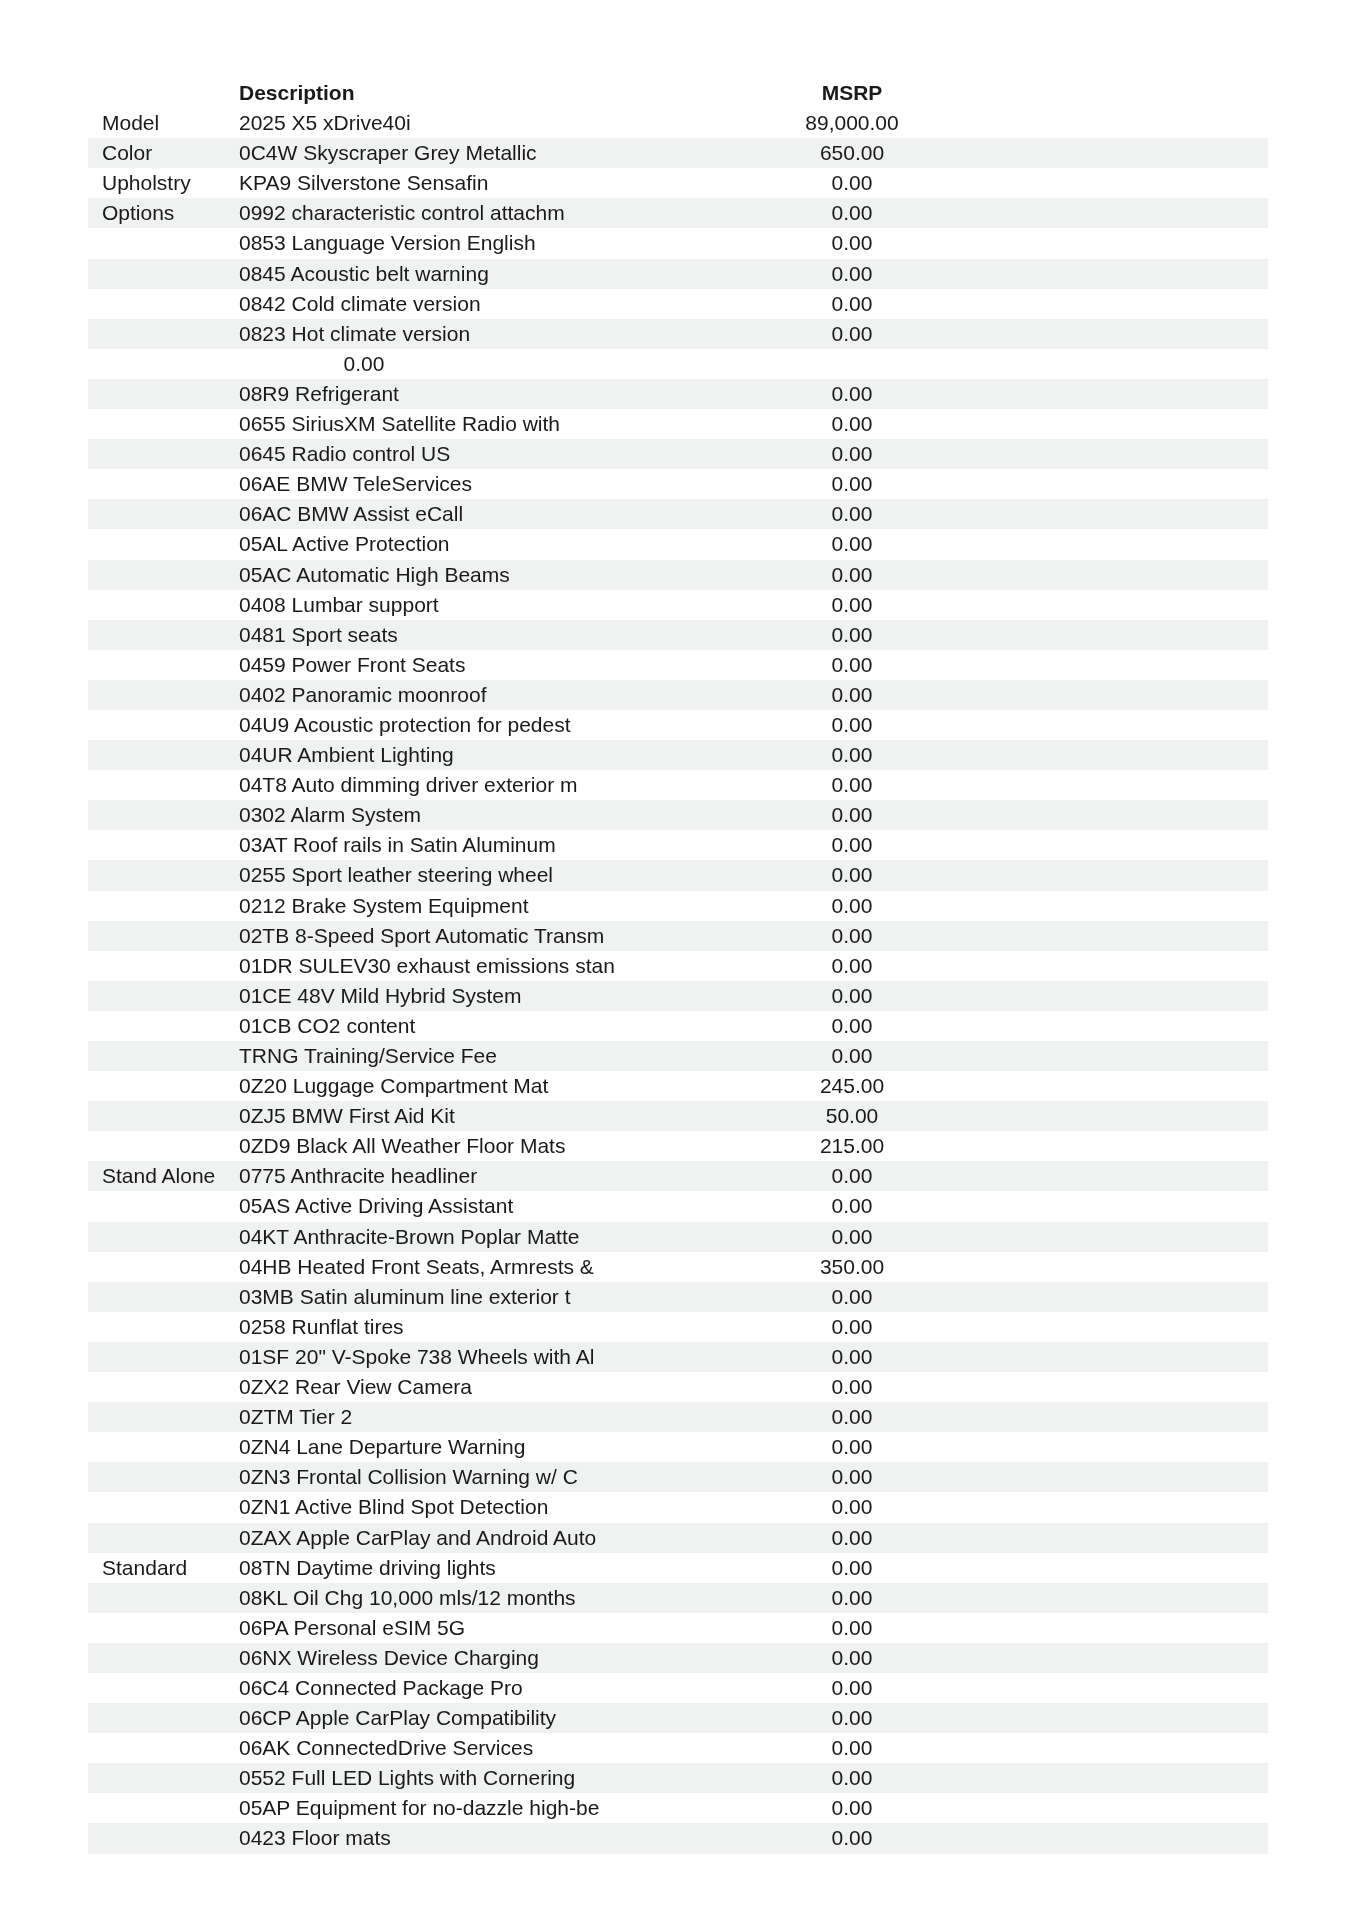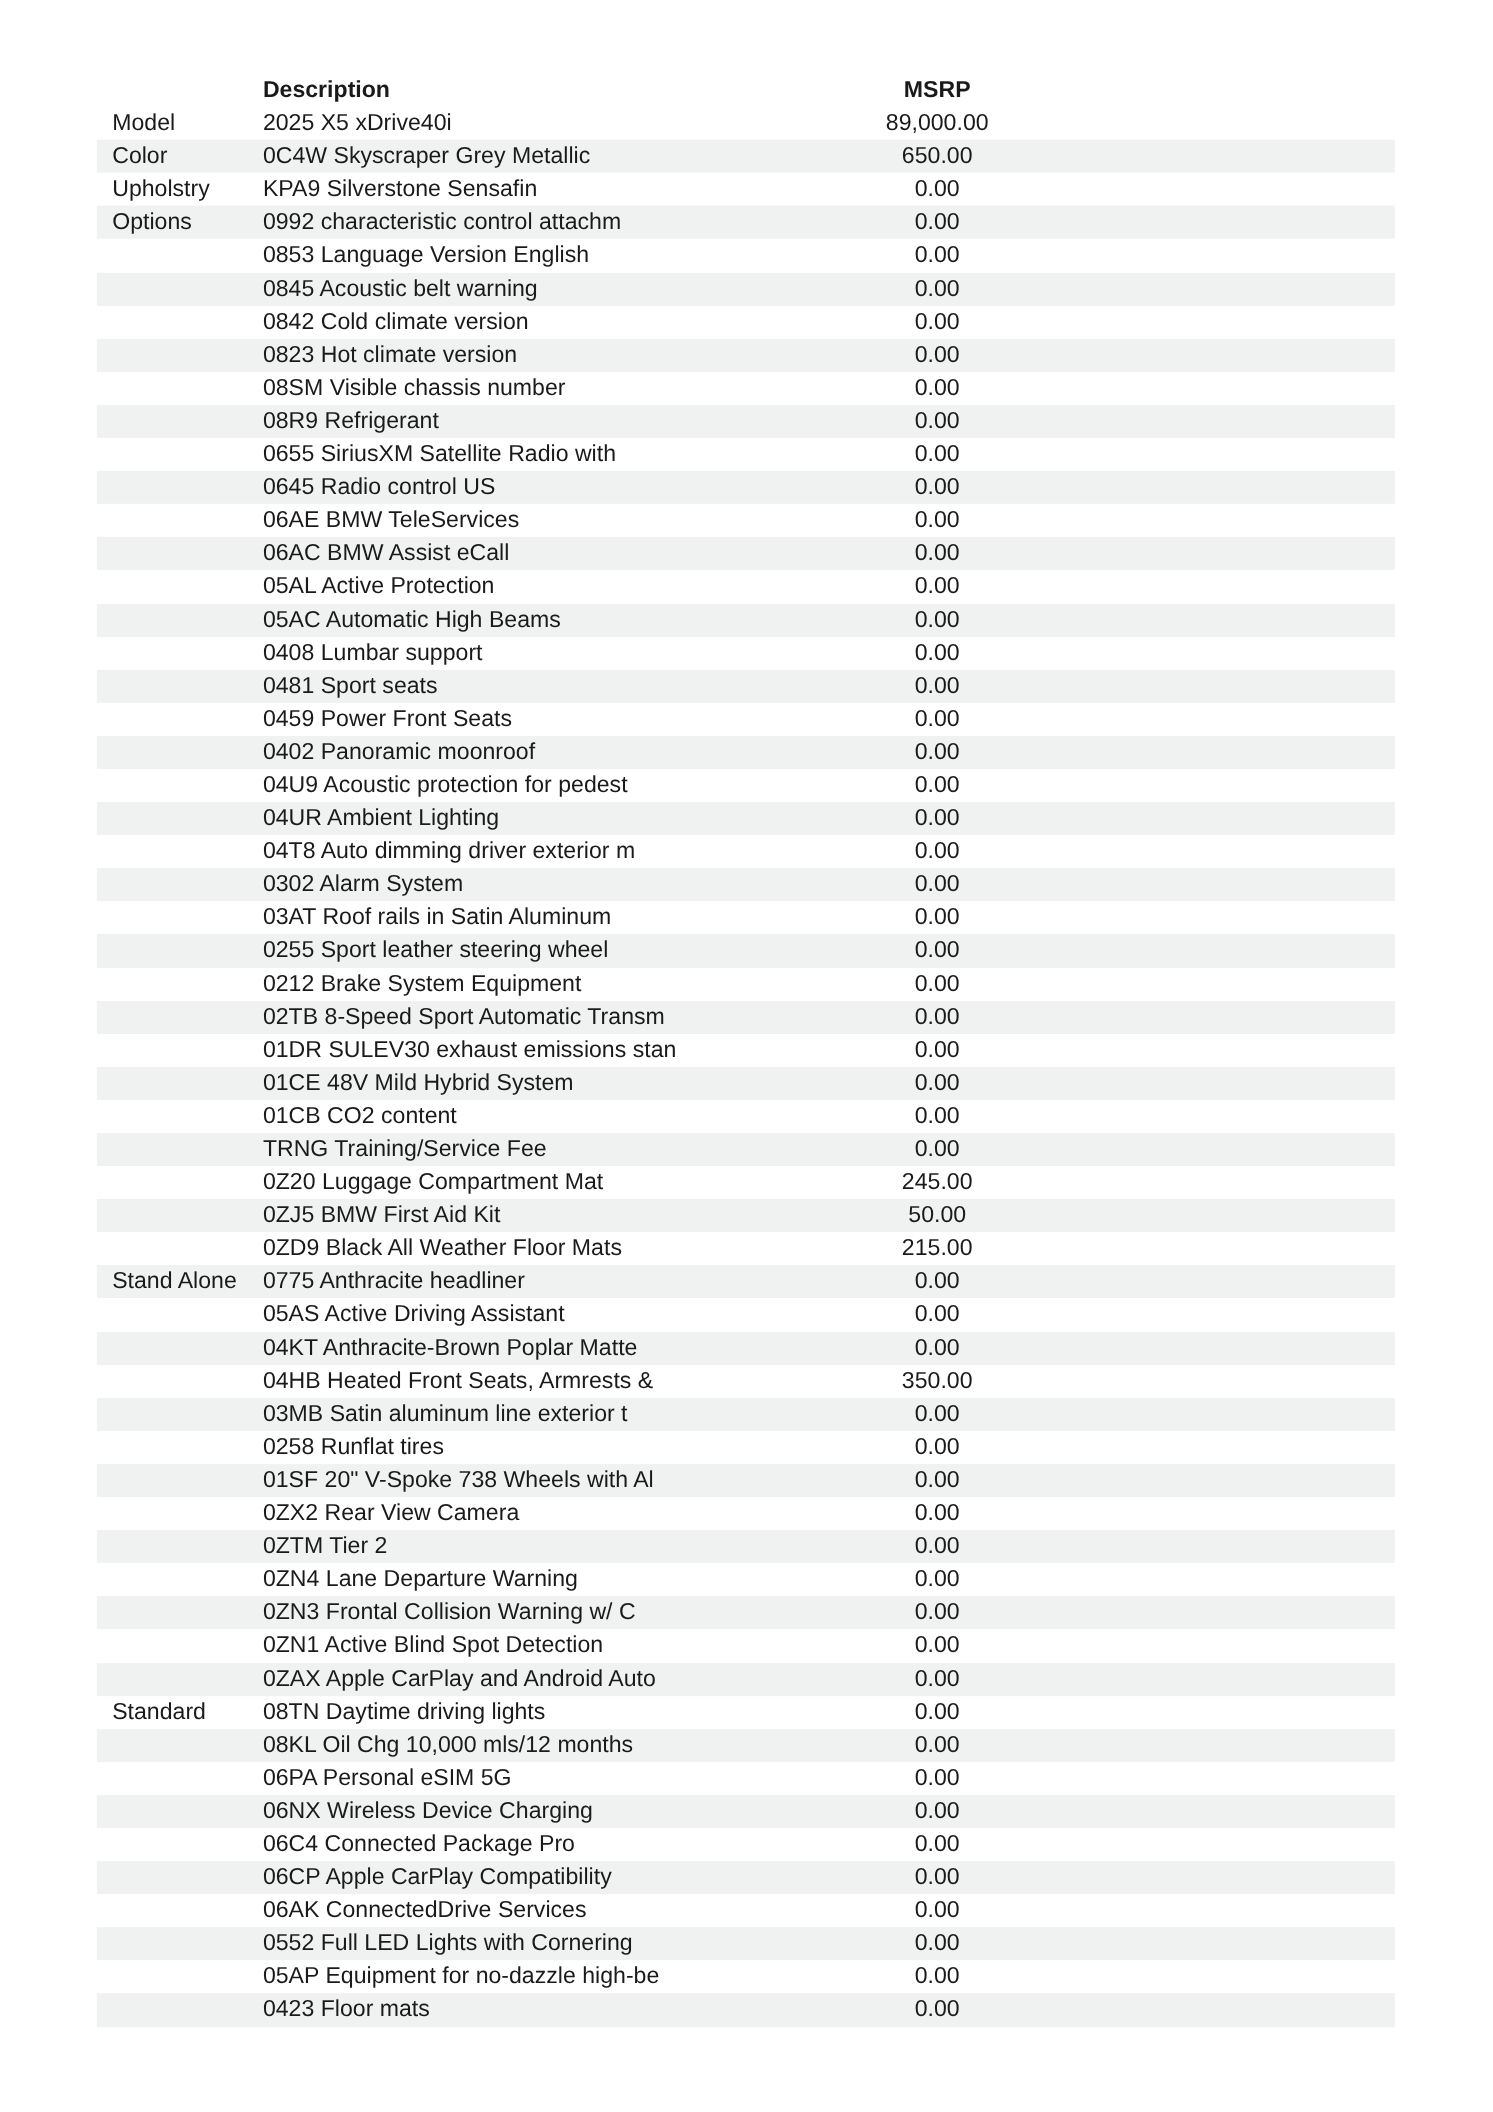--- a/index.html
+++ b/index.html
@@ -12,21 +12,21 @@
     width: 1357px;
     height: 1920px;
     background: #ffffff;
     font-family: "Liberation Sans", sans-serif;
     color: #1a1a1a;
     overflow: hidden;
   }
   .options-table {
     position: absolute;
     left: 88px;
-    top: 67px;
+    top: 78px;
     width: 1180px;
   }
   .row {
     display: flex;
     height: 30.1px;
     line-height: 30.1px;
     font-size: 21px;
     white-space: nowrap;
     overflow: hidden;
   }
@@ -103,21 +103,20 @@
           <div class="cell cell-desc">0842 Cold climate version</div>
           <div class="cell cell-msrp">0.00</div>
         </div>
         <div class="row alt">
           <div class="cell cell-label"></div>
           <div class="cell cell-desc">0823 Hot climate version</div>
           <div class="cell cell-msrp">0.00</div>
         </div>
         <div class="row">
           <div class="cell cell-label"></div>
-          <div class="cell cell-desc">08SM Visible chassis number</div>
           <div class="cell cell-msrp">0.00</div>
         </div>
         <div class="row alt">
           <div class="cell cell-label"></div>
           <div class="cell cell-desc">08R9 Refrigerant</div>
           <div class="cell cell-msrp">0.00</div>
         </div>
         <div class="row">
           <div class="cell cell-label"></div>
           <div class="cell cell-desc">0655 SiriusXM Satellite Radio with</div>

